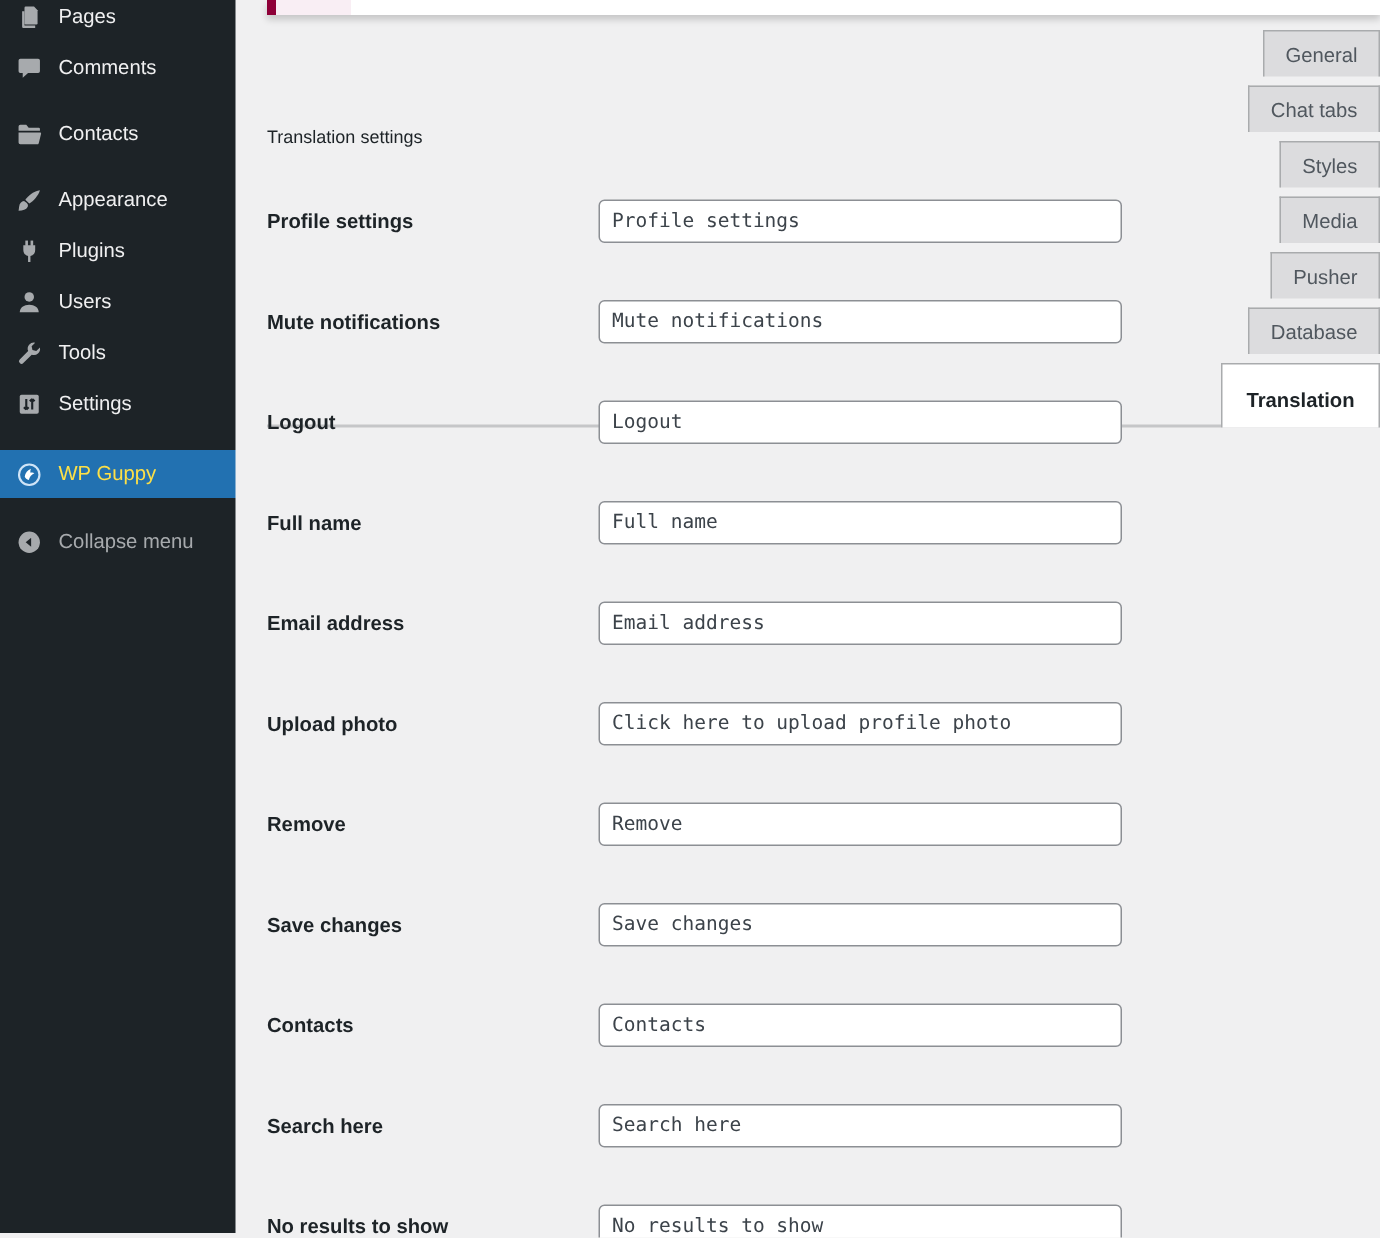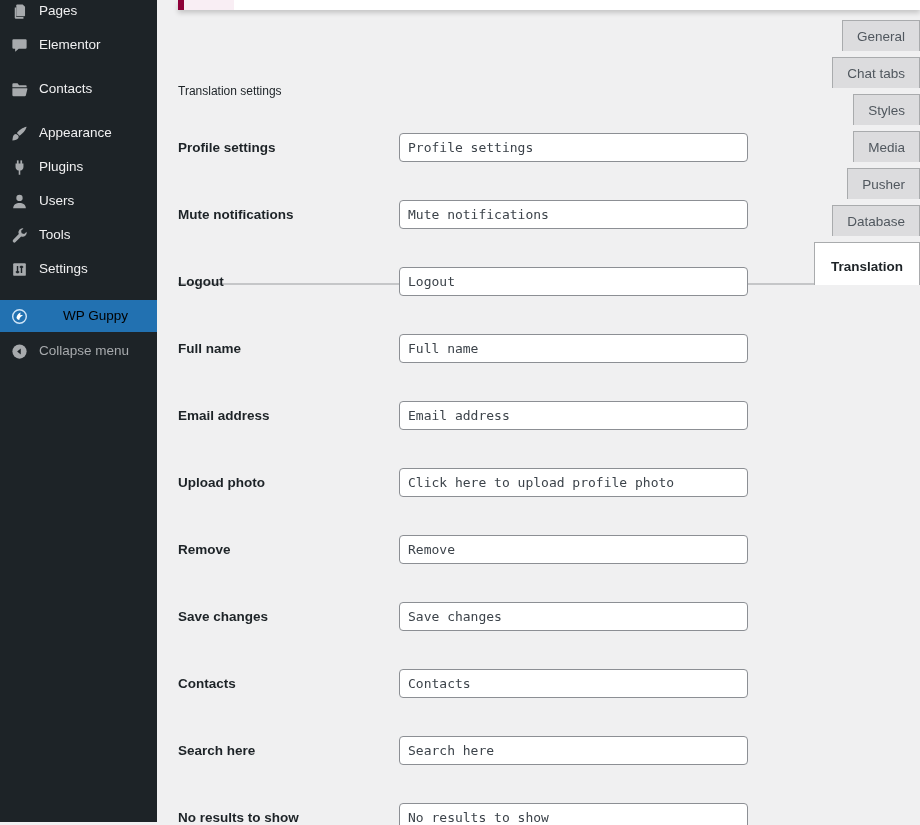--- a/index.html
+++ b/index.html
@@ -27,28 +27,28 @@
     line-height:16px;
   }
   .menu-item .icon {
     width:20px; height:20px; flex:0 0 20px;
     margin-right:10px; color:#a7aaad;
     display:inline-flex; align-items:center; justify-content:center;
   }
   .menu-item .icon svg { width:19px; height:19px; display:block; }
   .menu-item.tall { min-height:52px; align-items:center; }
   .menu-item.active {
-    background:#2271b1; color:#000000; min-height:32px;gap:24px;
+    background:#2271b1; color:#fde047; min-height:32px;
   }
   .menu-item.active .icon { color:#cfe4f7; }
   .menu-item.active::after {
     content:""; position:absolute; right:0; top:50%; margin-top:-8px;
     border:8px solid transparent; border-right-color:#f0f0f1;
   }
-  .menu-item.collapse { color:#a7aaad; margin-top:2px; }
+  .menu-item.collapse { color:#a7aaad; margin-top:12px; }
   .menu-sep { width:100%; }
 
   
   .main {
     position:absolute; left:157px; top:0; right:0; bottom:0;
     background:#f0f0f1;
   }
 
   
   .banner {
@@ -120,21 +120,21 @@
           </svg>
         </span>
     <span class="label">Pages</span>
   </div>
       <div class="menu-item">
     <span class="icon">
           <svg viewBox="0 0 24 24" fill="currentColor">
             <path d="M4.5 4h15A1.5 1.5 0 0 1 21 5.5v9a1.5 1.5 0 0 1-1.5 1.5H11l-4.5 4v-4h-2A1.5 1.5 0 0 1 3 14.5v-9A1.5 1.5 0 0 1 4.5 4z"></path>
           </svg>
         </span>
-    <span class="label">Elementor</span>
+    <span class="label">Comments</span>
   </div>
       <div class="menu-sep" style="height: 10px;"></div>
       <div class="menu-item">
     <span class="icon">
           <svg viewBox="0 0 24 24" fill="currentColor">
             <path d="M3 5.5A1.5 1.5 0 0 1 4.5 4h5l2 2.5H20a1 1 0 0 1 1 1V9H3z"></path>
             <path d="M3 10.5h18.2a.8.8 0 0 1 .77 1L20 19.5a1.5 1.5 0 0 1-1.45 1H4.5A1.5 1.5 0 0 1 3 19z"></path>
           </svg>
         </span>
     <span class="label">Contacts</span>

